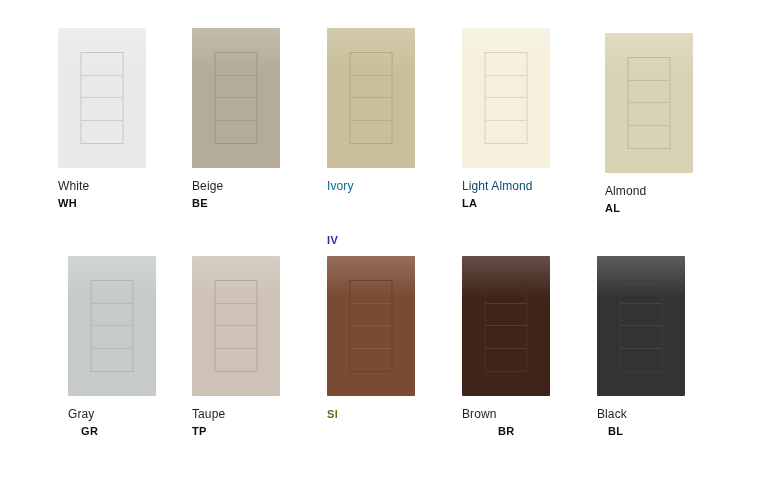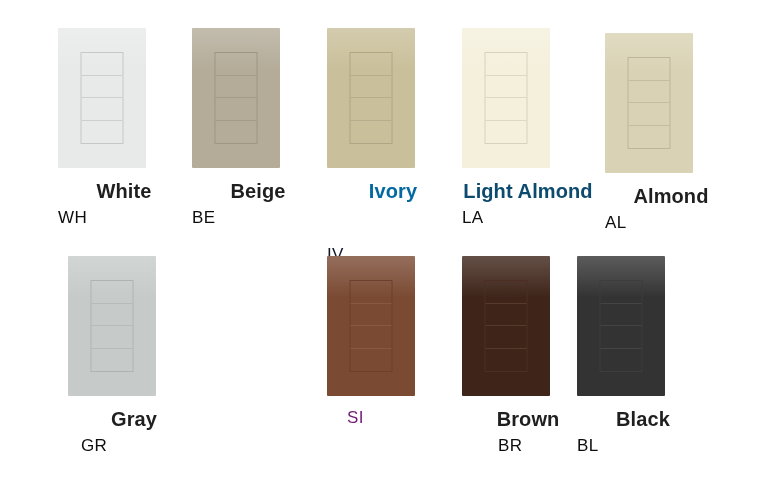--- a/index.html
+++ b/index.html
@@ -68,31 +68,30 @@
   .button-seg:last-child {
     border-bottom: none;
   }
 
   
   .labels {
     margin-top: 11px;
     line-height: 1.28;
   }
   .color-name {
-    font-size: 20px;
+    font-size: 12px;
     color: #201f1f;
-    font-weight: 700;
+    font-weight: 400;
     letter-spacing: 0.1px;
     white-space: nowrap;
-    text-align: center;
   }
   .color-code {
-    font-size: 17px;
+    font-size: 11px;
     color: #0d0d0d;
-    font-weight: 400;
+    font-weight: 700;
     letter-spacing: 0.35px;
     margin-top: 2px;
   }
 </style>
 </head>
 <body style="background: rgb(255, 255, 255);">
 
 <div id="swatch-grid">
     <div class="swatch-card" style="left: 58px; top: 28px;">
       <div class="plate" style="background: rgb(232, 233, 233);">
@@ -126,21 +125,21 @@
       <div class="plate" style="background: rgb(201, 191, 154);">
         <div class="button-panel" style="border-color: rgb(176, 166, 133);">
           <div class="button-seg" style="border-bottom-color: rgb(183, 173, 140);"></div>
           <div class="button-seg" style="border-bottom-color: rgb(183, 173, 140);"></div>
           <div class="button-seg" style="border-bottom-color: rgb(183, 173, 140);"></div>
           <div class="button-seg" style="border-bottom-color: rgb(183, 173, 140);"></div>
         </div>
       </div>
       <div class="labels">
         <div class="color-name" style="color: #0369a1;">Ivory</div>
-        <div class="color-code" style="color: #0f172a; margin-top: 39px;">IV</div>
+        <div class="color-code" style="color: #4c1d95; margin-top: 39px;">IV</div>
       </div>
     </div>
     <div class="swatch-card" style="left: 462px; top: 28px;">
       <div class="plate" style="background: rgb(245, 240, 220);">
         <div class="button-panel" style="border-color: rgb(216, 210, 189);">
           <div class="button-seg" style="border-bottom-color: rgb(221, 215, 195);"></div>
           <div class="button-seg" style="border-bottom-color: rgb(221, 215, 195);"></div>
           <div class="button-seg" style="border-bottom-color: rgb(221, 215, 195);"></div>
           <div class="button-seg" style="border-bottom-color: rgb(221, 215, 195);"></div>
         </div>
@@ -171,54 +170,68 @@
           <div class="button-seg" style="border-bottom-color: rgb(181, 187, 186);"></div>
           <div class="button-seg" style="border-bottom-color: rgb(181, 187, 186);"></div>
           <div class="button-seg" style="border-bottom-color: rgb(181, 187, 186);"></div>
         </div>
       </div>
       <div class="labels">
         <div class="color-name" style="color: rgb(32, 31, 31);">Gray</div>
         <div class="color-code" style="color: rgb(13, 13, 13); margin-left: 13px;">GR</div>
       </div>
     </div>
+    <div class="swatch-card" style="left: 192px; top: 256px;">
+      <div class="plate" style="background: rgb(205, 194, 181);">
+        <div class="button-panel" style="border-color: rgb(181, 168, 147);">
+          <div class="button-seg" style="border-bottom-color: rgb(188, 176, 157);"></div>
+          <div class="button-seg" style="border-bottom-color: rgb(188, 176, 157);"></div>
+          <div class="button-seg" style="border-bottom-color: rgb(188, 176, 157);"></div>
+          <div class="button-seg" style="border-bottom-color: rgb(188, 176, 157);"></div>
+        </div>
+      </div>
+      <div class="labels">
+        <div class="color-name" style="color: rgb(32, 31, 31);">Taupe</div>
+        <div class="color-code" style="color: rgb(13, 13, 13);">TP</div>
+      </div>
+    </div>
     <div class="swatch-card" style="left: 327px; top: 256px;">
       <div class="plate" style="background: rgb(122, 74, 51);">
         <div class="button-panel" style="border-color: rgb(109, 64, 43);">
           <div class="button-seg" style="border-bottom-color: rgb(138, 87, 65);"></div>
           <div class="button-seg" style="border-bottom-color: rgb(138, 87, 65);"></div>
           <div class="button-seg" style="border-bottom-color: rgb(138, 87, 65);"></div>
           <div class="button-seg" style="border-bottom-color: rgb(138, 87, 65);"></div>
         </div>
       </div>
       <div class="labels">
-        <div class="color-code" style="color: #701a75; margin-left: 20px;">SI</div>
+        <div class="color-code" style="color: #4d7c0f;">SI</div>
       </div>
     </div>
     <div class="swatch-card" style="left: 462px; top: 256px;">
       <div class="plate" style="background: rgb(62, 36, 25);">
         <div class="button-panel" style="border-color: rgb(76, 47, 34);">
           <div class="button-seg" style="border-bottom-color: rgb(87, 58, 44);"></div>
           <div class="button-seg" style="border-bottom-color: rgb(87, 58, 44);"></div>
           <div class="button-seg" style="border-bottom-color: rgb(87, 58, 44);"></div>
           <div class="button-seg" style="border-bottom-color: rgb(87, 58, 44);"></div>
         </div>
       </div>
       <div class="labels">
         <div class="color-name" style="color: rgb(32, 31, 31);">Brown</div>
         <div class="color-code" style="color: rgb(13, 13, 13); margin-left: 36px;">BR</div>
       </div>
     </div>
-    <div class="swatch-card" style="left: 577px; top: 256px;">
+    <div class="swatch-card" style="left: 597px; top: 256px;">
       <div class="plate" style="background: rgb(51, 51, 51);">
         <div class="button-panel" style="border-color: rgb(61, 61, 61);">
           <div class="button-seg" style="border-bottom-color: rgb(68, 68, 68);"></div>
           <div class="button-seg" style="border-bottom-color: rgb(68, 68, 68);"></div>
           <div class="button-seg" style="border-bottom-color: rgb(68, 68, 68);"></div>
           <div class="button-seg" style="border-bottom-color: rgb(68, 68, 68);"></div>
         </div>
       </div>
       <div class="labels">
         <div class="color-name" style="color: rgb(32, 31, 31);">Black</div>
-        <div class="color-code" style="color: rgb(13, 13, 13);">BL</div>
+        <div class="color-code" style="color: rgb(13, 13, 13); margin-left: 11px;">BL</div>
       </div>
     </div>
   </div>
 
 </body></html>

